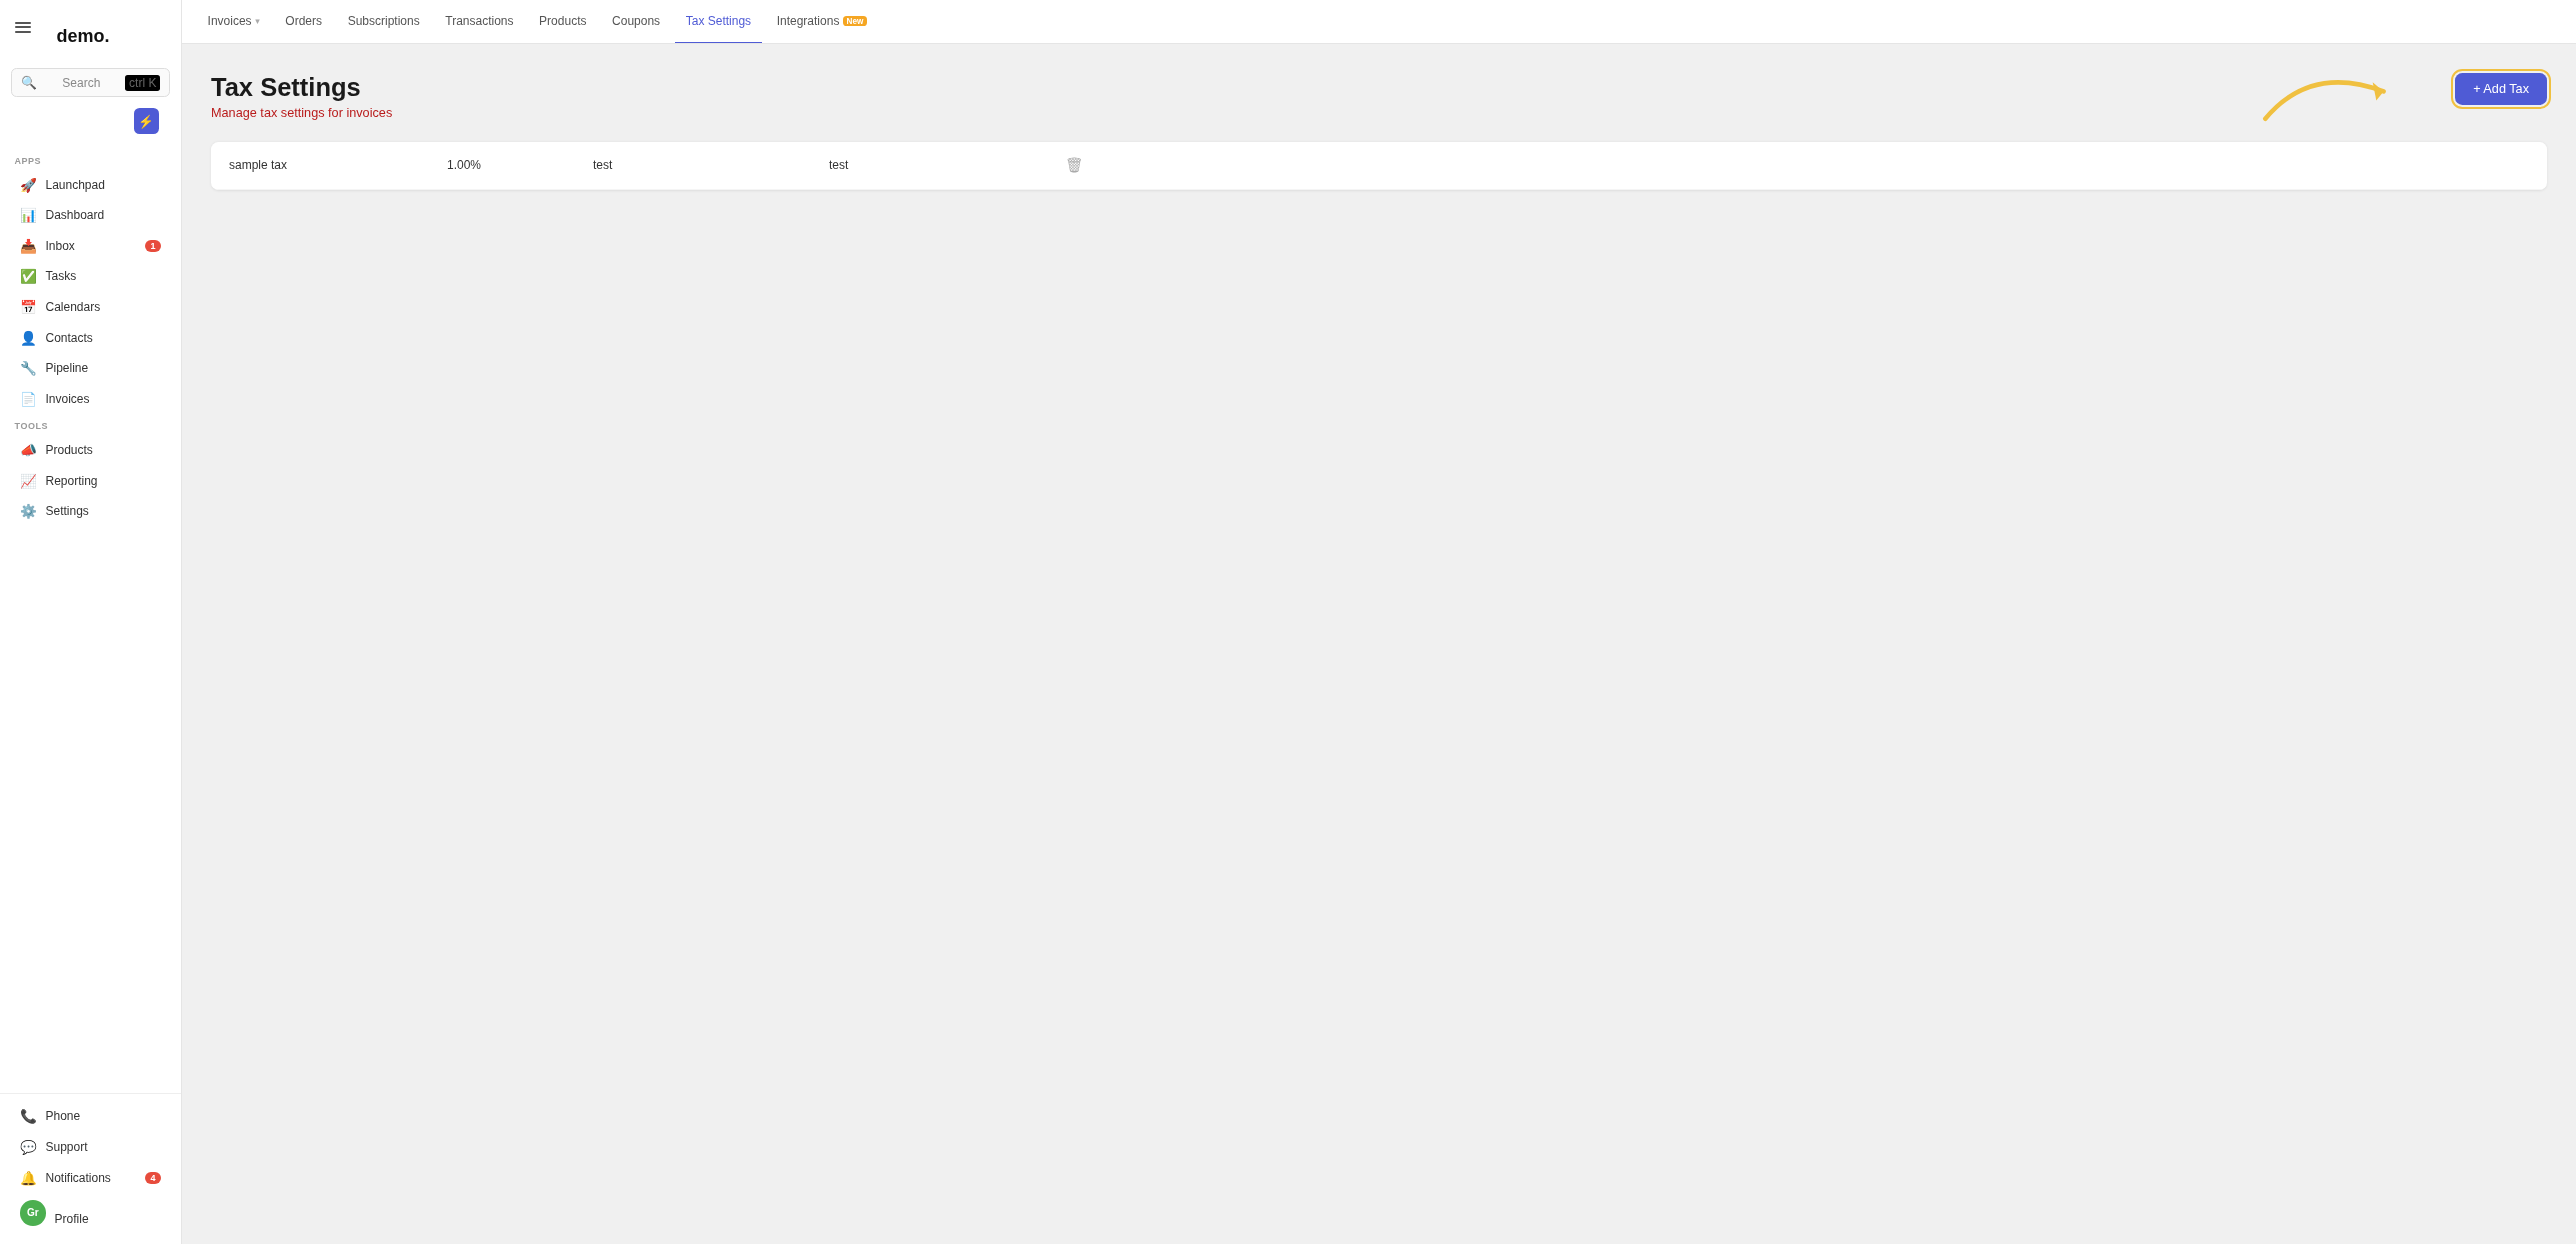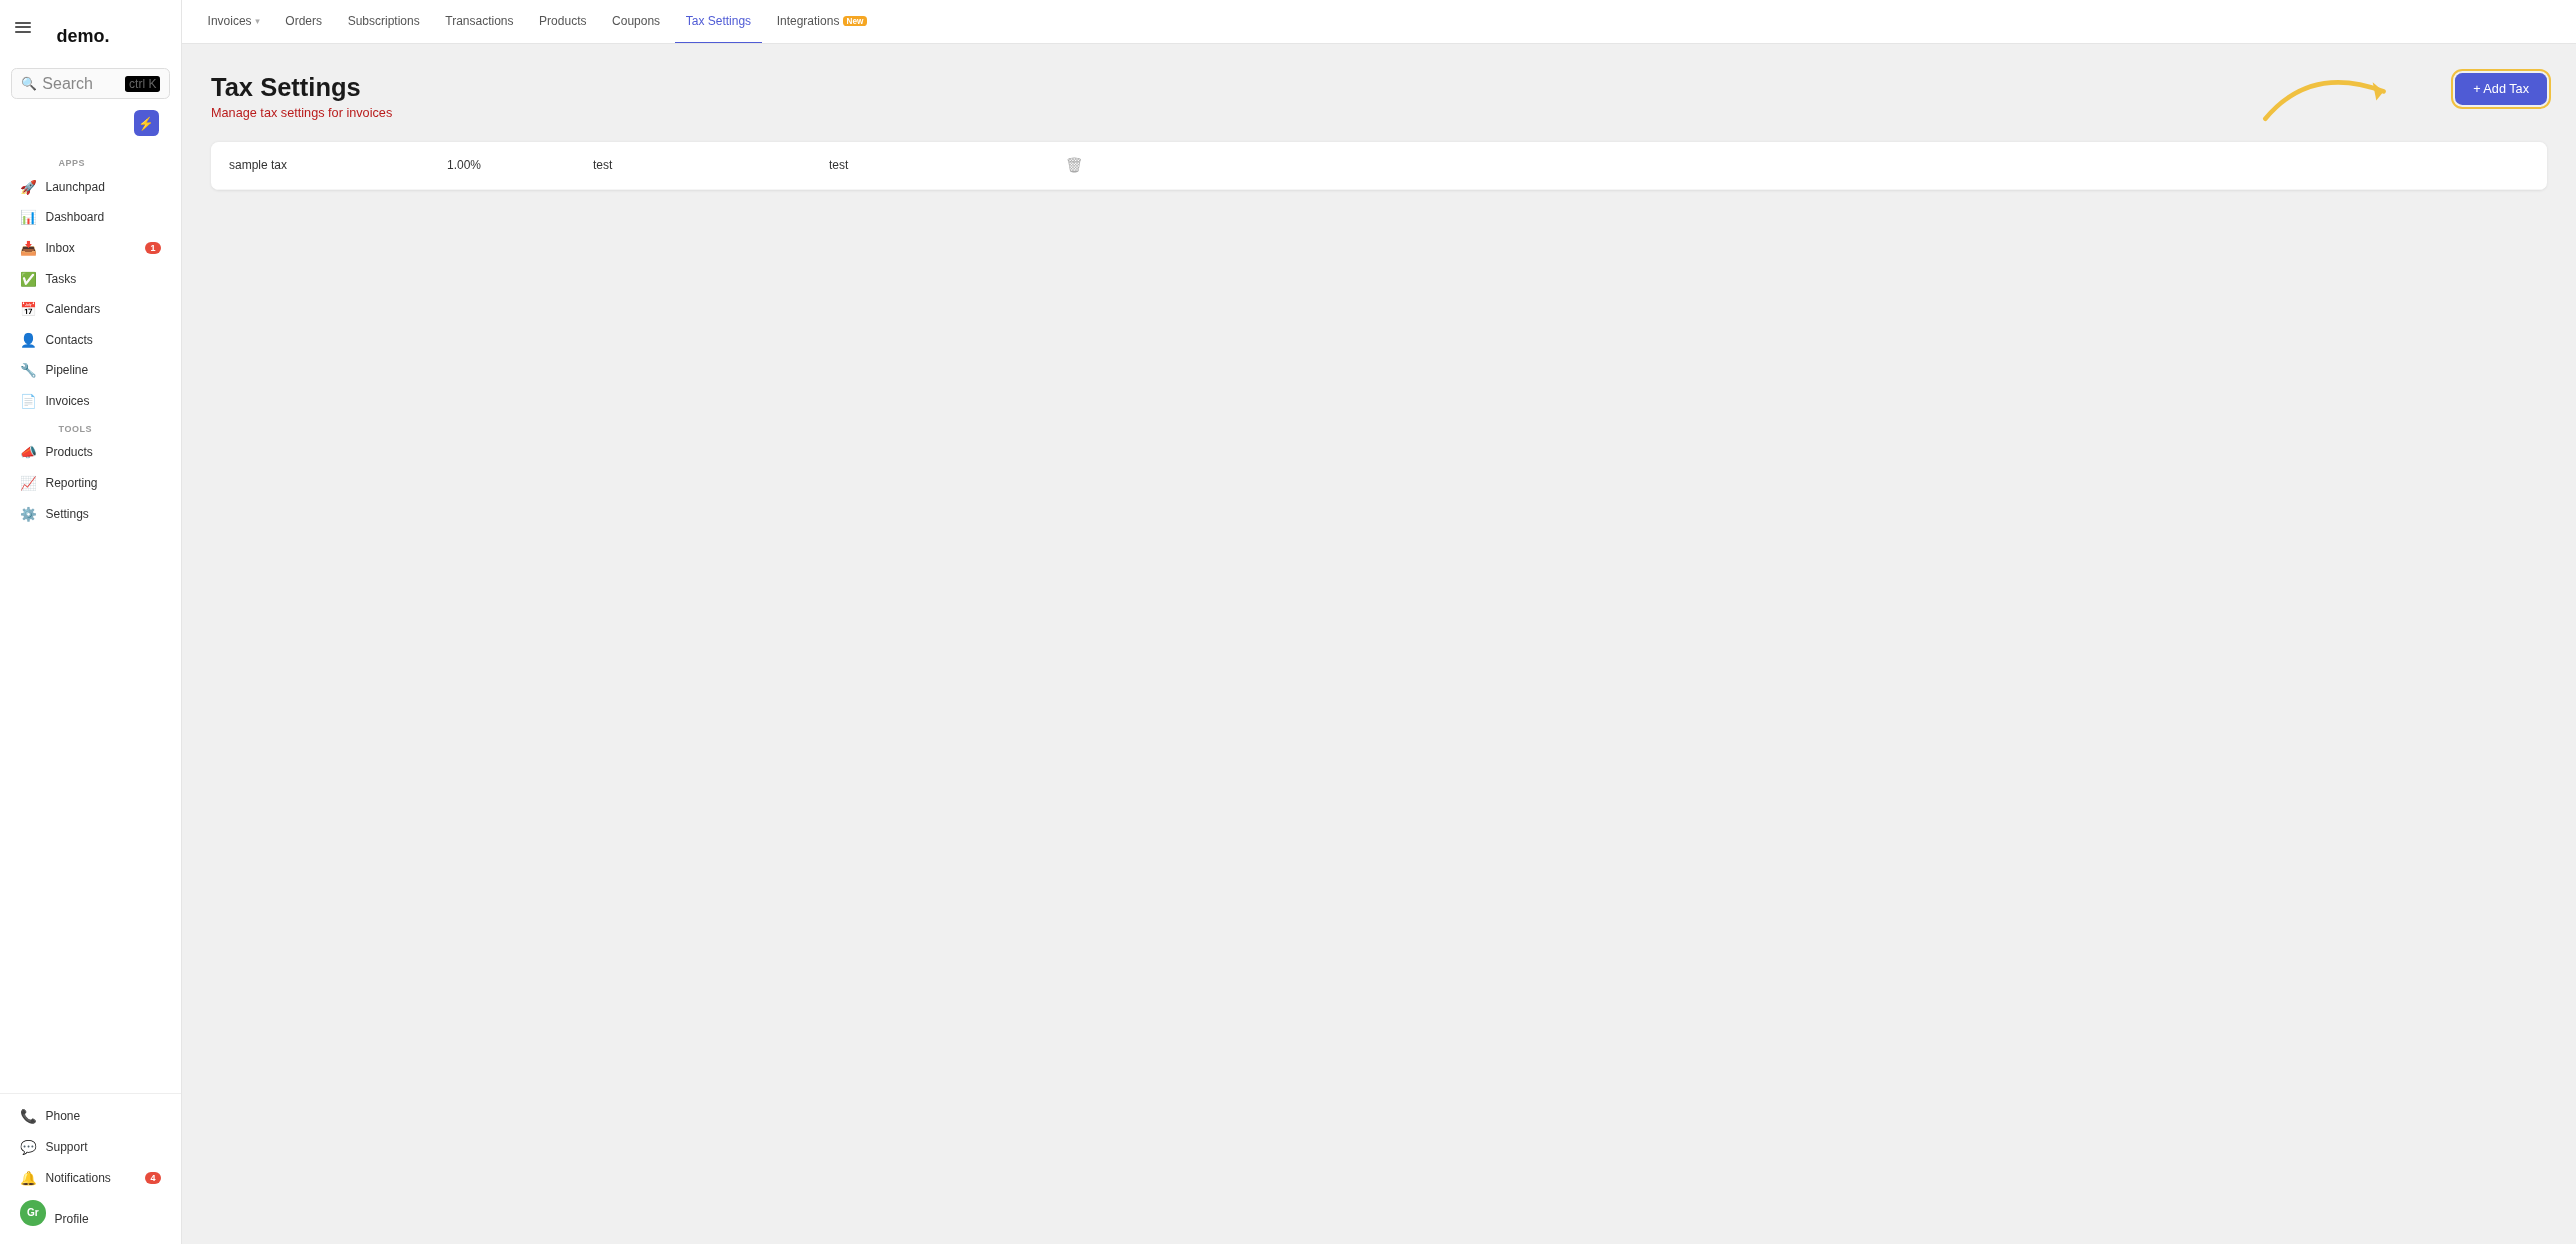--- a/index.html
+++ b/index.html
@@ -36,33 +36,33 @@
       display: flex;
       align-items: center;
       gap: 5.5px;
       border: 0.9px solid #ddd;
       border-radius: 5.5px;
       padding: 5.5px 9px;
       cursor: pointer;
       background: #fafafa;
     }
     .search-bar .search-icon-svg { color: #888; font-size: 12.7px; }
-    .search-label { font-size: 16px; color: #888; flex: 1; }
+    .search-label { font-size: 12px; color: #888; flex: 1; margin-left: 20px; }
     .search-kbd { font-size: 12px; background: #000000; border-radius: 2.7px; padding: 0.9px 3.6px; color: #666; margin-left: 12px; }
 
     .flash-btn {
       background: #4F5BD5; border: none; border-radius: 5.5px;
       width: 25.5px; height: 25.5px; display: flex; align-items: center; justify-content: center;
       cursor: pointer; margin: 0 11px 7.3px auto;
       color: white; font-size: 12.7px;
     }
 
     .sidebar-section-label {
       font-size: 9px; font-weight: 600; color: #999; text-transform: uppercase;
-      padding: 7.3px 14.6px 3.6px 14.6px; letter-spacing: 0.5px; margin-left: 44px;
+      padding: 7.3px 14.6px 3.6px 14.6px; letter-spacing: 0.5px;
     }
     .sidebar-item {
       display: flex; align-items: center; gap: 9px;
       padding: 7.3px 14.6px; cursor: pointer; font-size: 12px; color: #333;
       position: relative; border-radius: 5.5px; margin: 0 5.5px;
     }
     .sidebar-item .icon { font-size: 13.6px; color: #666; width: 16.4px; text-align: center; }
     .sidebar-item .badge {
       margin-left: auto; background: #e74c3c; color: white;
       border-radius: 9px; font-size: 9px; padding: 0.9px 5.5px; font-weight: 600;

